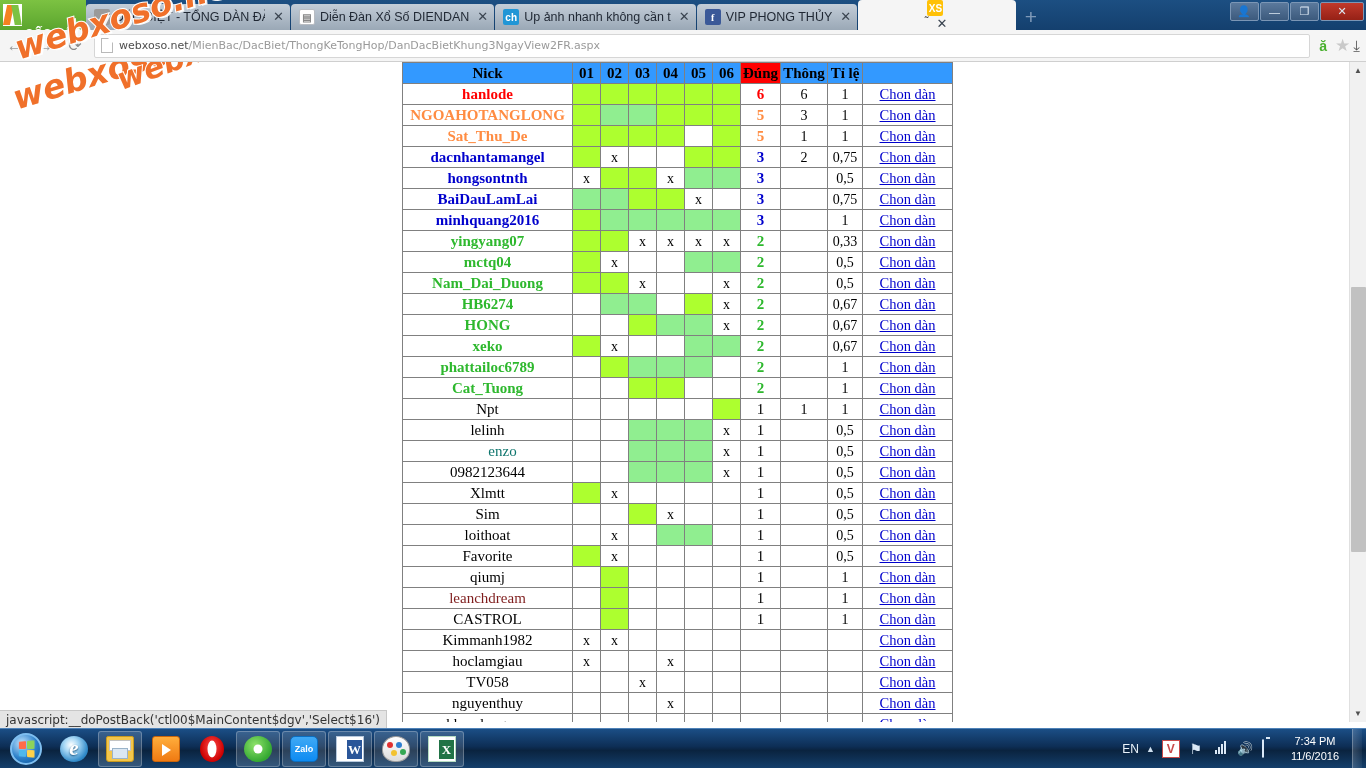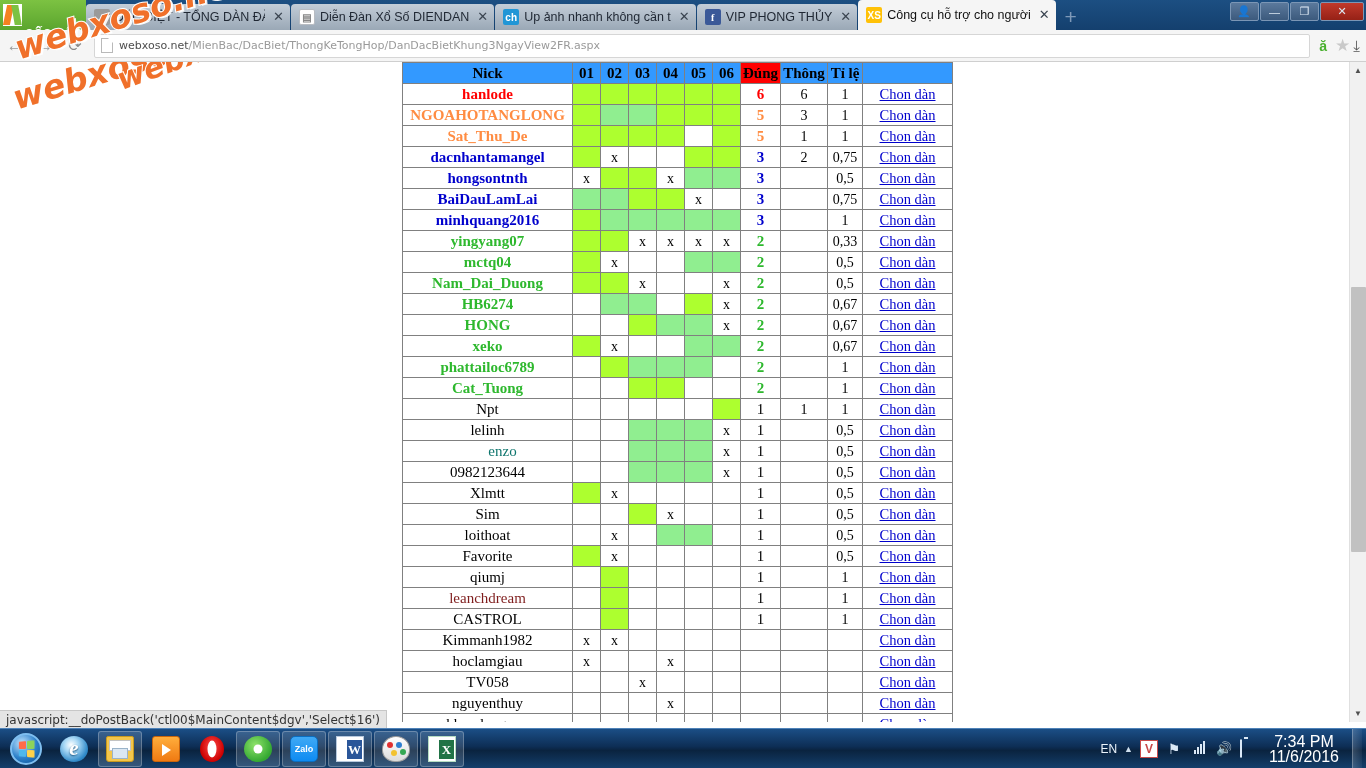--- a/index.html
+++ b/index.html
@@ -46,21 +46,21 @@
   }
   .tab {
     height: 26px; display: flex; align-items: center;
     padding: 0 6px 0 8px; margin-right: 1px;
     background: linear-gradient(to bottom, #c3cdd8, #9aa8b6);
     border-top-left-radius: 4px; border-top-right-radius: 4px;
     color: #1f2733; font-size: 12.5px; position: relative;
     flex: 0 0 auto; overflow: hidden;
   }
   .tab.active {
-    height: 30px; background: #f5f5f5; color: #111;
+    height: 30px; background: #f5f5f5; color: #111; flex-direction: column;
   }
   .tab .fav {
     width: 16px; height: 16px; margin-right: 5px; flex: 0 0 auto;
     display: inline-flex; align-items: center; justify-content: center;
     font-size: 10px; font-weight: bold; border-radius: 2px;
   }
   .fav-doc { background: #ffffff; border: 1px solid #b8bcc2; color: #888; }
   .fav-grey { background: #9a9a9a; }
   .fav-ch { background: #2196d6; color: #fff; font-size: 9px; }
   .fav-fb { background: #3b5998; color: #fff; font-size: 11px; font-family: "Liberation Serif", serif; }
@@ -367,21 +367,21 @@
   .tr-spk { font-size: 13px; line-height: 18px; text-align: center; }
   .tr-bat {
     width: 11px; height: 17px; border: 1.5px solid #dbe9f7; border-radius: 2px;
     margin: 0 auto; position: relative;
   }
   .tr-bat::before {
     content: ""; position: absolute; left: 3px; top: -3.5px;
     width: 4px; height: 2px; background: #dbe9f7;
   }
   .clock {
-    color: #ffffff; font-size: 16px; text-align: center; line-height: 15px;
+    color: #ffffff; font-size: 11px; text-align: center; line-height: 15px;
     padding: 0 4px;
   }
   .showdesk {
     width: 10px; height: 40px; margin-left: 2px;
     background: linear-gradient(to right, rgba(255,255,255,.18), rgba(255,255,255,.05));
     border-left: 1px solid rgba(255,255,255,.35);
   }
 </style>
 </head>
 <body>

